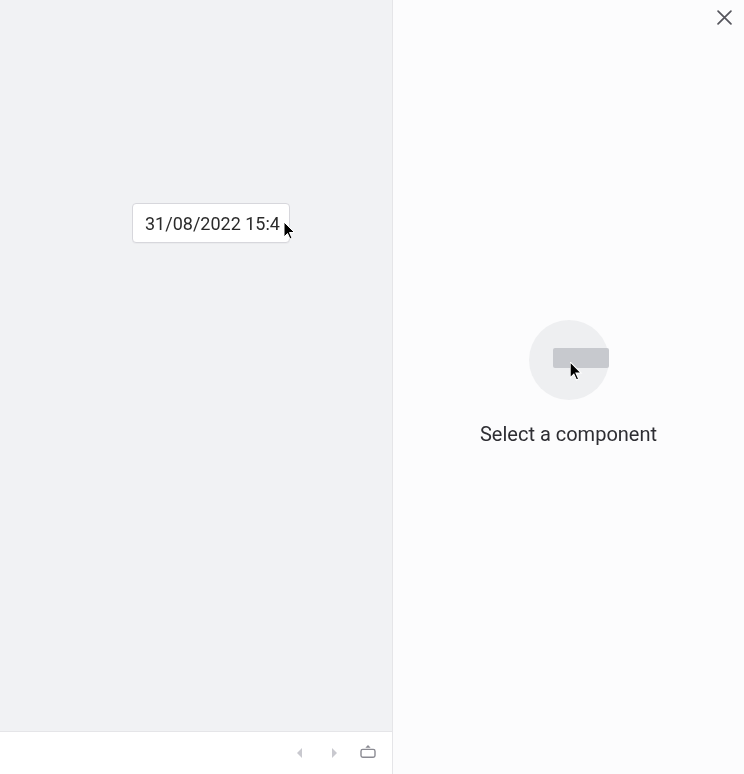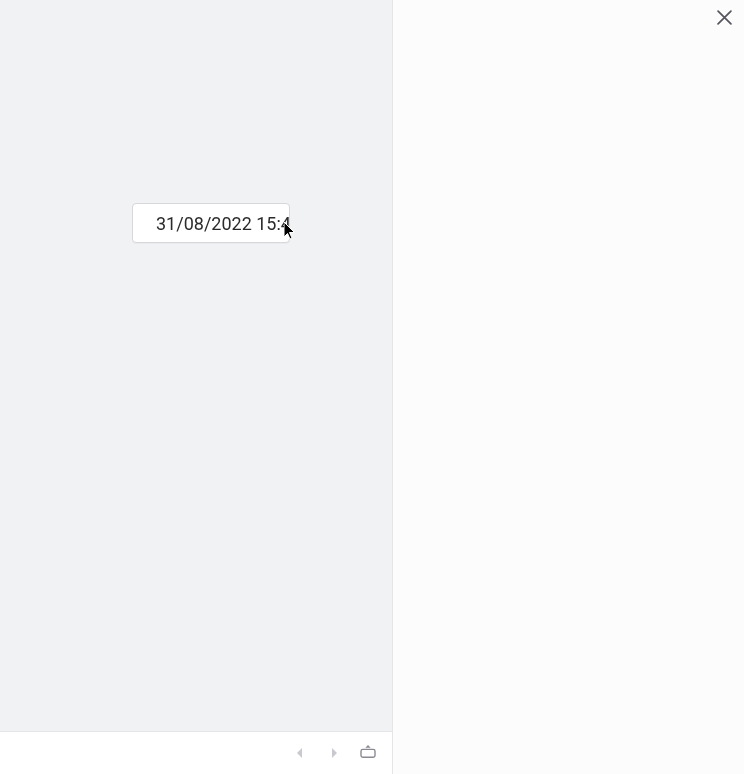--- a/index.html
+++ b/index.html
@@ -36,21 +36,21 @@
     position: absolute;
     left: 132px;
     top: 203px;
     width: 158px;
     height: 40px;
     background: #ffffff;
     border: 1px solid #d7d7dc;
     border-radius: 4px;
     font-size: 18px;
     color: #2b2b2b;
-    padding: 0 23px;
+    padding: 0 12px;
     box-shadow: 0 1px 1px rgba(0,0,0,0.03);
     display: flex;
     align-items: center;
     white-space: nowrap;
     overflow: hidden;
   }
 
   .cursor-on-canvas {
     position: absolute;
     left: 284px;
@@ -175,15 +175,26 @@
 
   <div class="inspector-pane">
     <button class="icon-btn close-btn">
       <span>
         <svg viewBox="0 0 14 14">
           <path d="M1 1 L13 13 M13 1 L1 13" stroke="#55555c" stroke-width="1.6" stroke-linecap="round"></path>
         </svg>
       </span>
     </button>
 
+    <div class="empty-state">
+      <div class="empty-illustration">
+        <div class="illus-bar"></div>
+        <span class="illus-cursor">
+          <svg width="14" height="19" viewBox="0 0 13 18">
+            <path d="M0 0 L0 15 L3.5 11.5 L6 17 L8 16 L5.5 10.5 L10.5 10.5 Z" fill="#000000" stroke="#ffffff" stroke-width="1"></path>
+          </svg>
+        </span>
+      </div>
+      <div class="empty-text">Select a component</div>
+    </div>
   </div>
 
 </div>
 
 </body></html>

